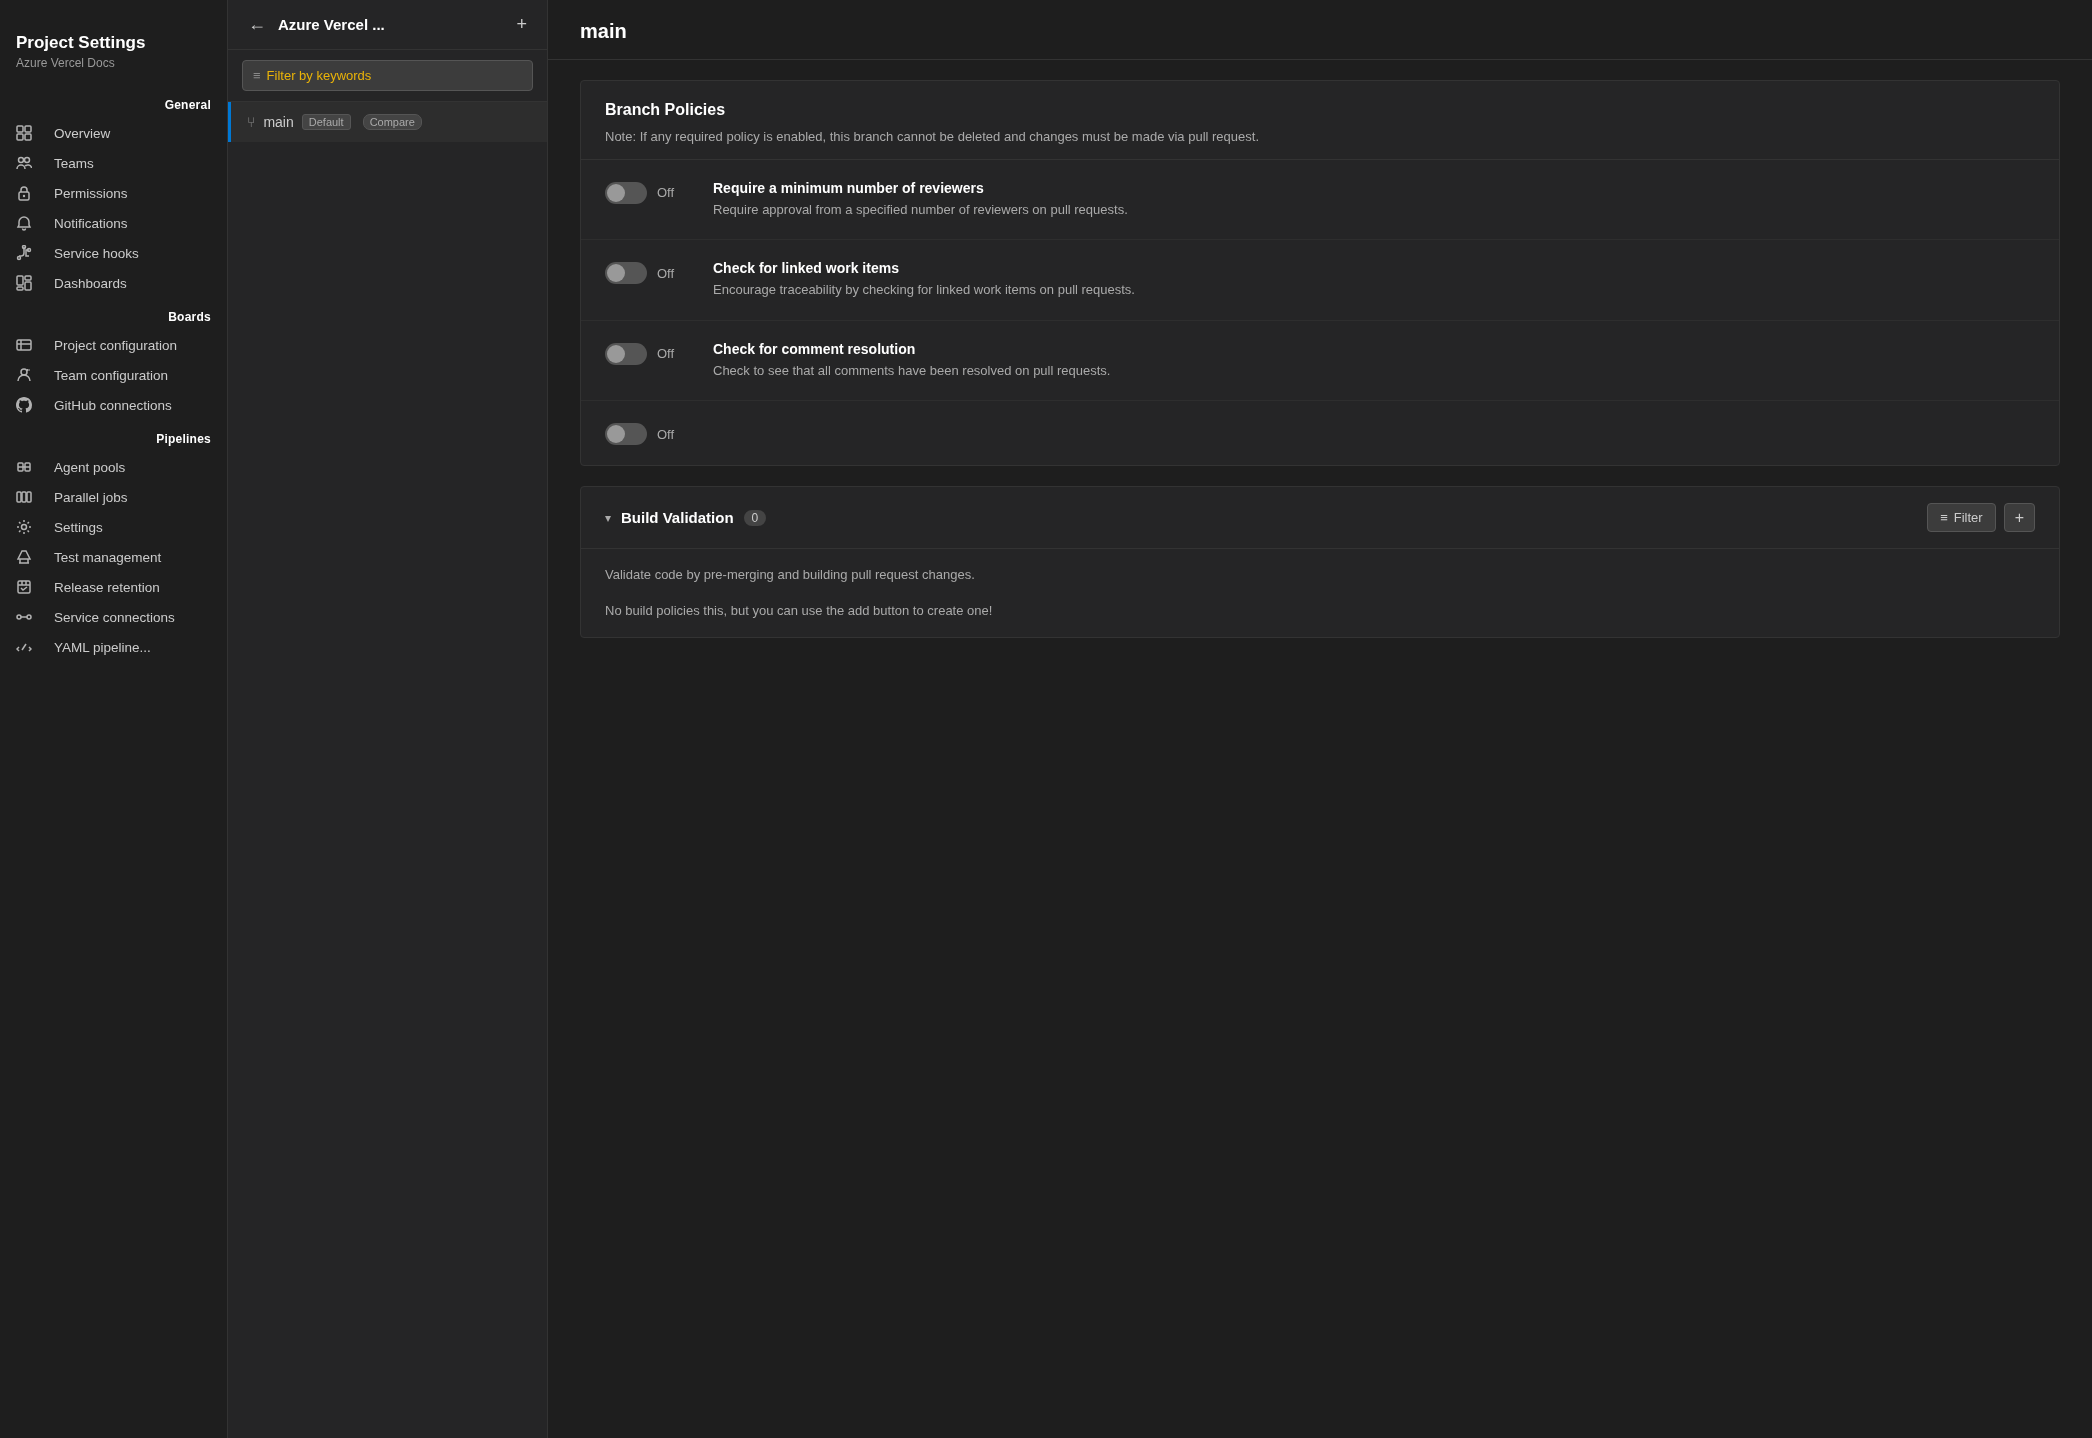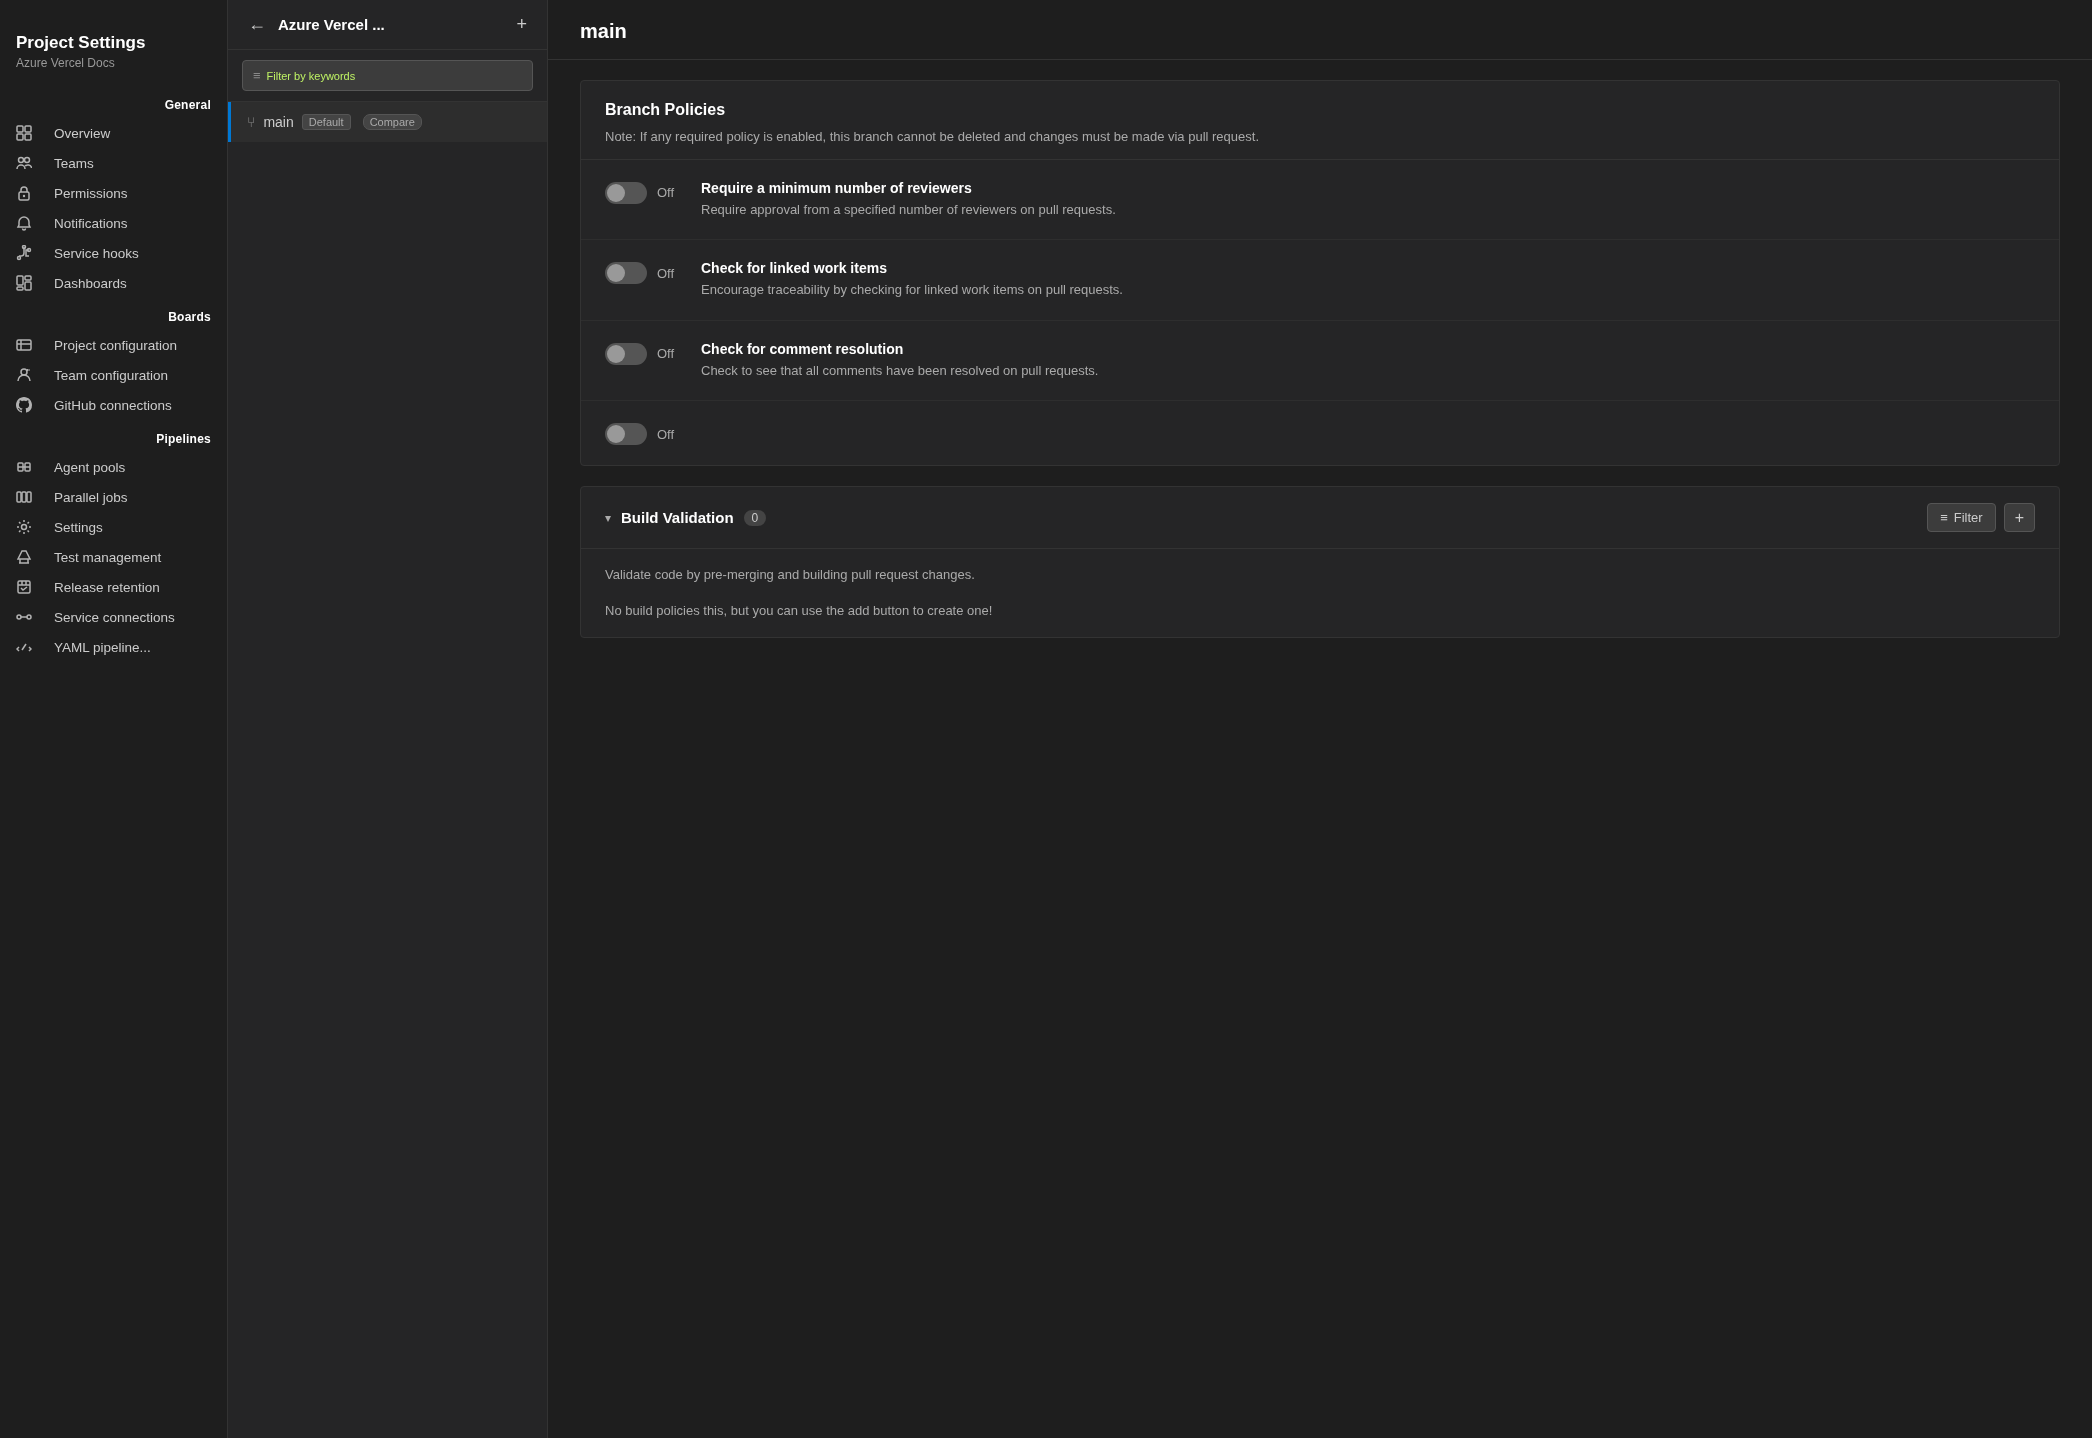--- a/index.html
+++ b/index.html
@@ -113,21 +113,21 @@
       background: #3c3c3c;
       border: 1px solid #555;
       border-radius: 4px;
       display: flex;
       align-items: center;
       gap: 6px;
       padding: 7px 10px;
       width: 100%;
     }
     .filter-icon { color: #888; font-size: 13px; }
-    .filter-placeholder { color: #bef264; font-size: 11px; text-align: right; }
+    .filter-placeholder { color: #eab308; font-size: 13px; text-align: right; }
     .branch-item {
       display: flex;
       align-items: center;
       gap: 8px;
       padding: 12px 16px;
       cursor: pointer;
       background: #2d2d2d;
       border-left: 3px solid #0078d4;
     }
     .branch-name {
@@ -191,21 +191,21 @@
     }
     .policies-section-note {
       font-size: 13px;
       color: #aaaaaa;
       line-height: 1.5;
     }
 
     .policy-row {
       display: flex;
       align-items: flex-start;
-      gap: 20px;
+      gap: 32px;
       padding: 20px 24px;
       border-bottom: 1px solid #2e2e2e;
     }
     .policy-row:last-child { border-bottom: none; }
 
     .toggle-container {
       display: flex;
       align-items: center;
       gap: 10px;
       flex-shrink: 0;

